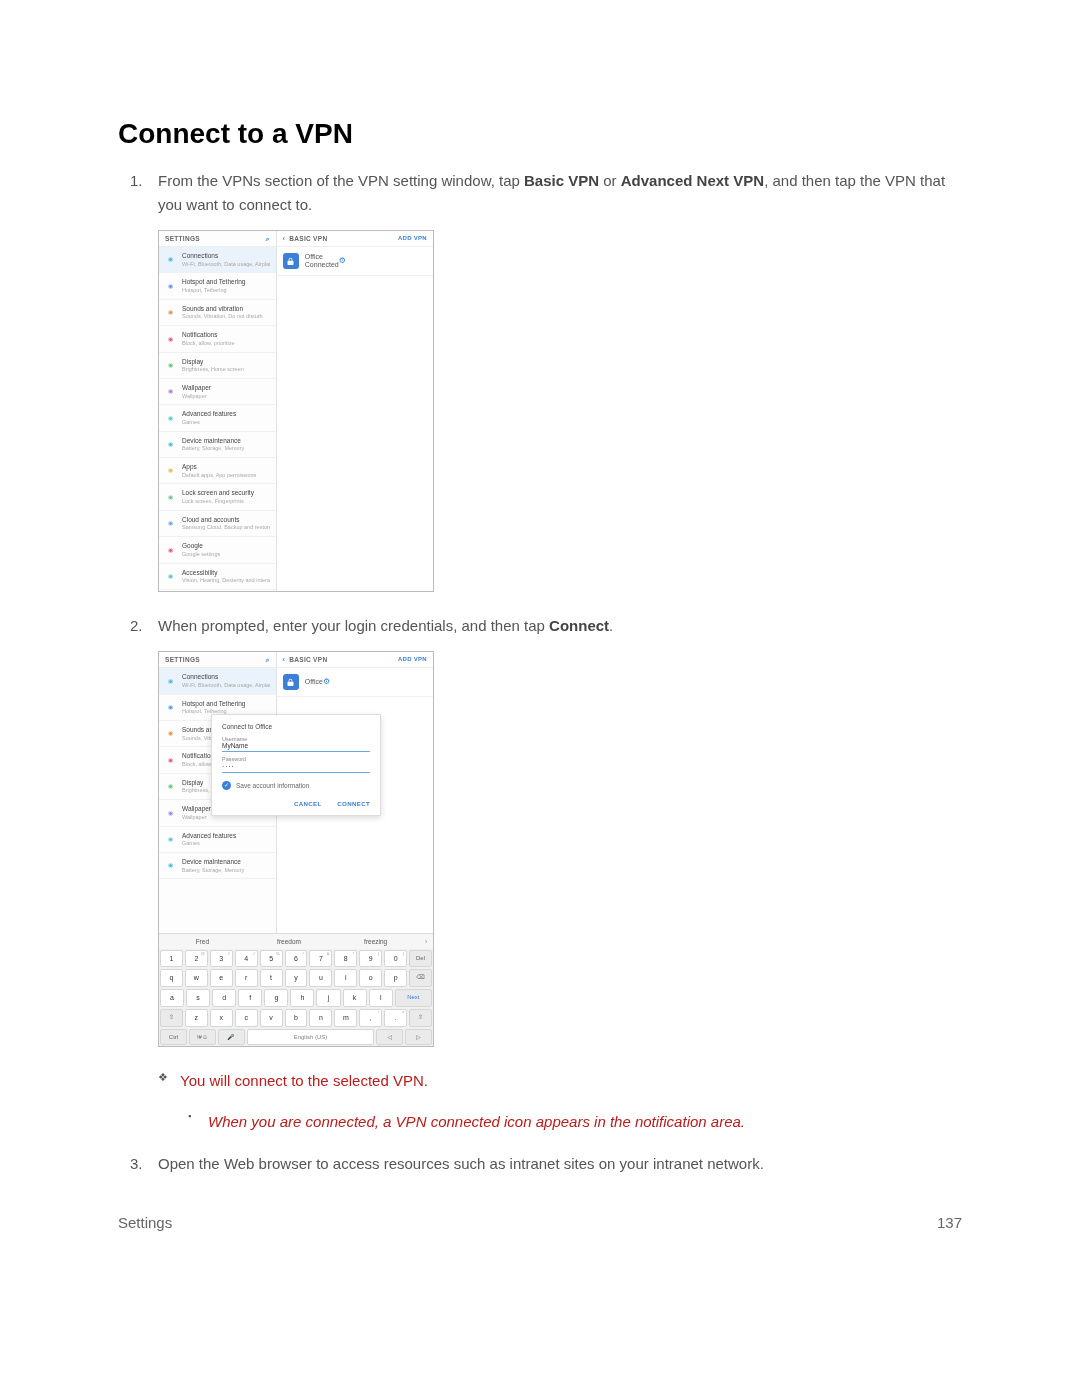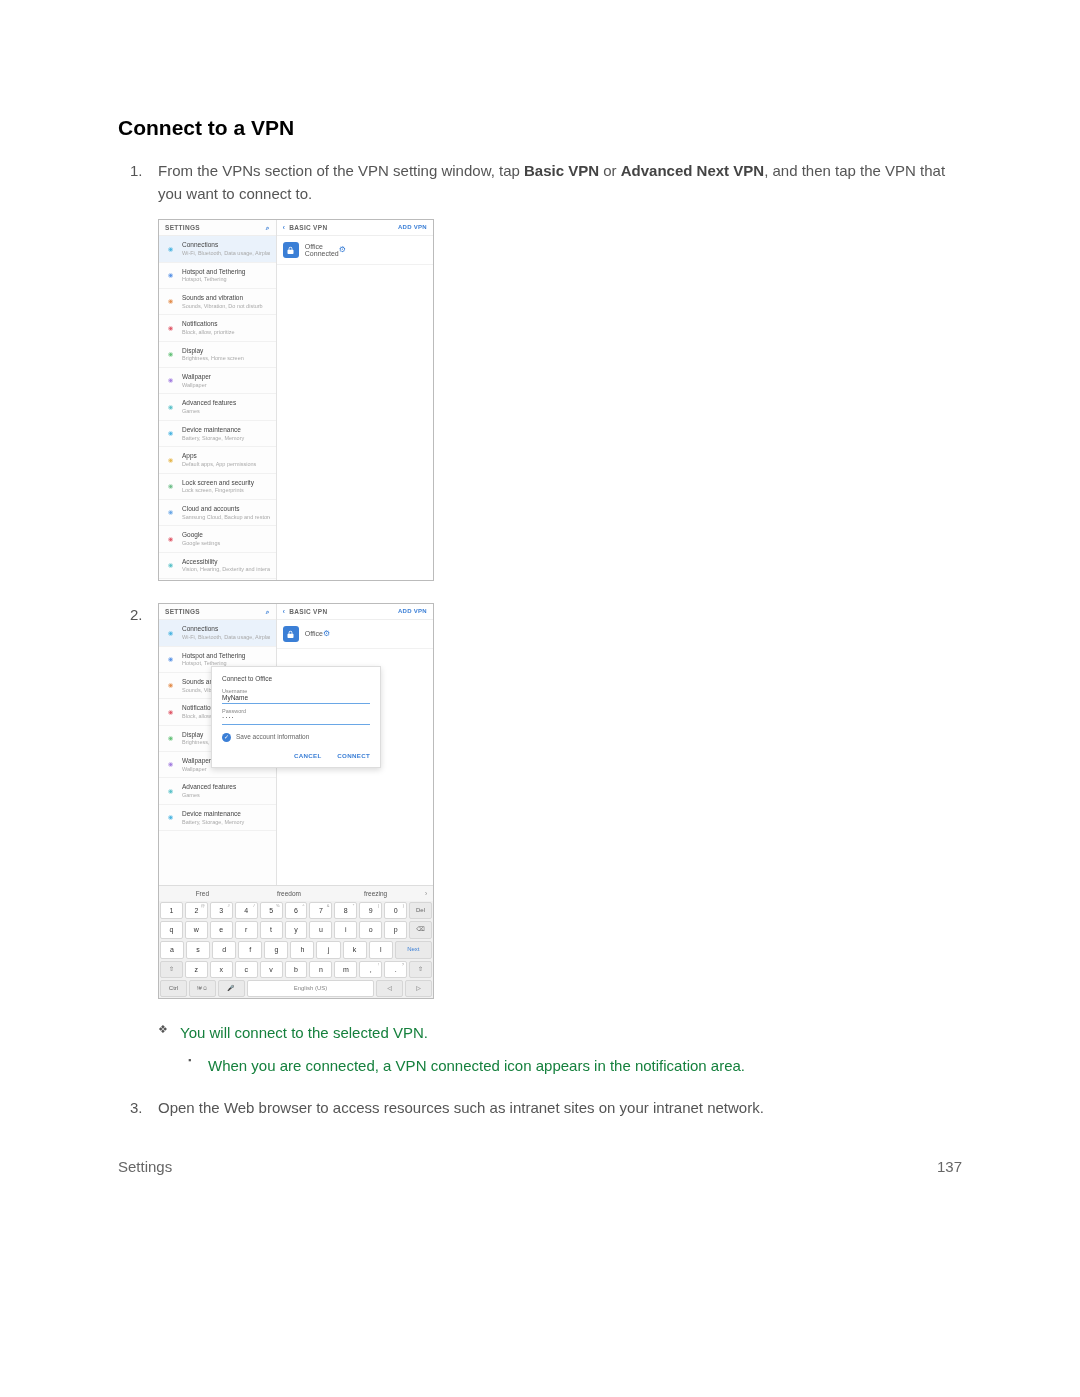--- a/index.html
+++ b/index.html
@@ -7,21 +7,21 @@
     font-family: Arial, Helvetica, sans-serif;
     background: #fff;
     color: #333;
     width: 1080px;
     margin: 0 auto;
     padding: 112px 118px 40px 118px;
     font-size: 15px;
     line-height: 1.55;
   }
   h2.section-heading {
-    font-size: 21px;
+    font-size: 28px;
     color: #000;
     font-weight: bold;
     margin-bottom: 14px;
   }
   ol.main-list {
     list-style: none;
     counter-reset: item;
     padding-left: 40px;
     color: #555;
   }
@@ -157,34 +157,35 @@
   .key .sup { position: absolute; top: 1px; right: 2px; font-size: 4px; color: #999; }
   .key.wider { flex: 1.6; }
   .key.space { flex: 5; font-size: 6px; color: #888; }
   .key.fn { background: #eaeaea; color: #666; font-size: 6px; }
   .key.next { color: #3b7fd6; }
   ul.bullets {
     list-style: none;
     padding-left: 22px;
     margin-top: 14px;
     margin-bottom: 18px;
-    color: #15803d;
+    color: #b91c1c;
   }
   ul.bullets > li { position: relative; margin-bottom: 10px; }
   ul.bullets > li::before {
     content: "❖";
     position: absolute;
     left: -22px;
     font-size: 11px;
     color: #555;
   }
   ul.sub-bullets {
     list-style: none;
     padding-left: 28px;
-    margin-top: 10px;
+    margin-top: 18px;
+    font-style: italic;
   }
   ul.sub-bullets > li { position: relative; margin-bottom: 8px; }
   ul.sub-bullets > li::before {
     content: "▪";
     position: absolute;
     left: -20px;
     font-size: 9px;
     color: #555;
   }
   .footer {
@@ -288,20 +289,23 @@
               <span class="sub">Connected</span>
             </span>
             <span class="vpn-gear">⚙</span>
           </div>
         </div>
       </div>
     </div>
   </li>
 
   <li>
+    <span class="step-text">
+      <span>When prompted, enter your login credentials, and then tap </span><b>Connect</b><span>.</span>
+    </span>
     <div class="fig-wrap">
       <div class="shot shot2">
         <div class="top-area">
           <div class="left-col">
             <div class="hdr">
               <span>SETTINGS</span>
               <span style="color:#3b7fd6">⌕</span>
             </div>
             <div id="settings-list-2">
                 <div class="srow active">

